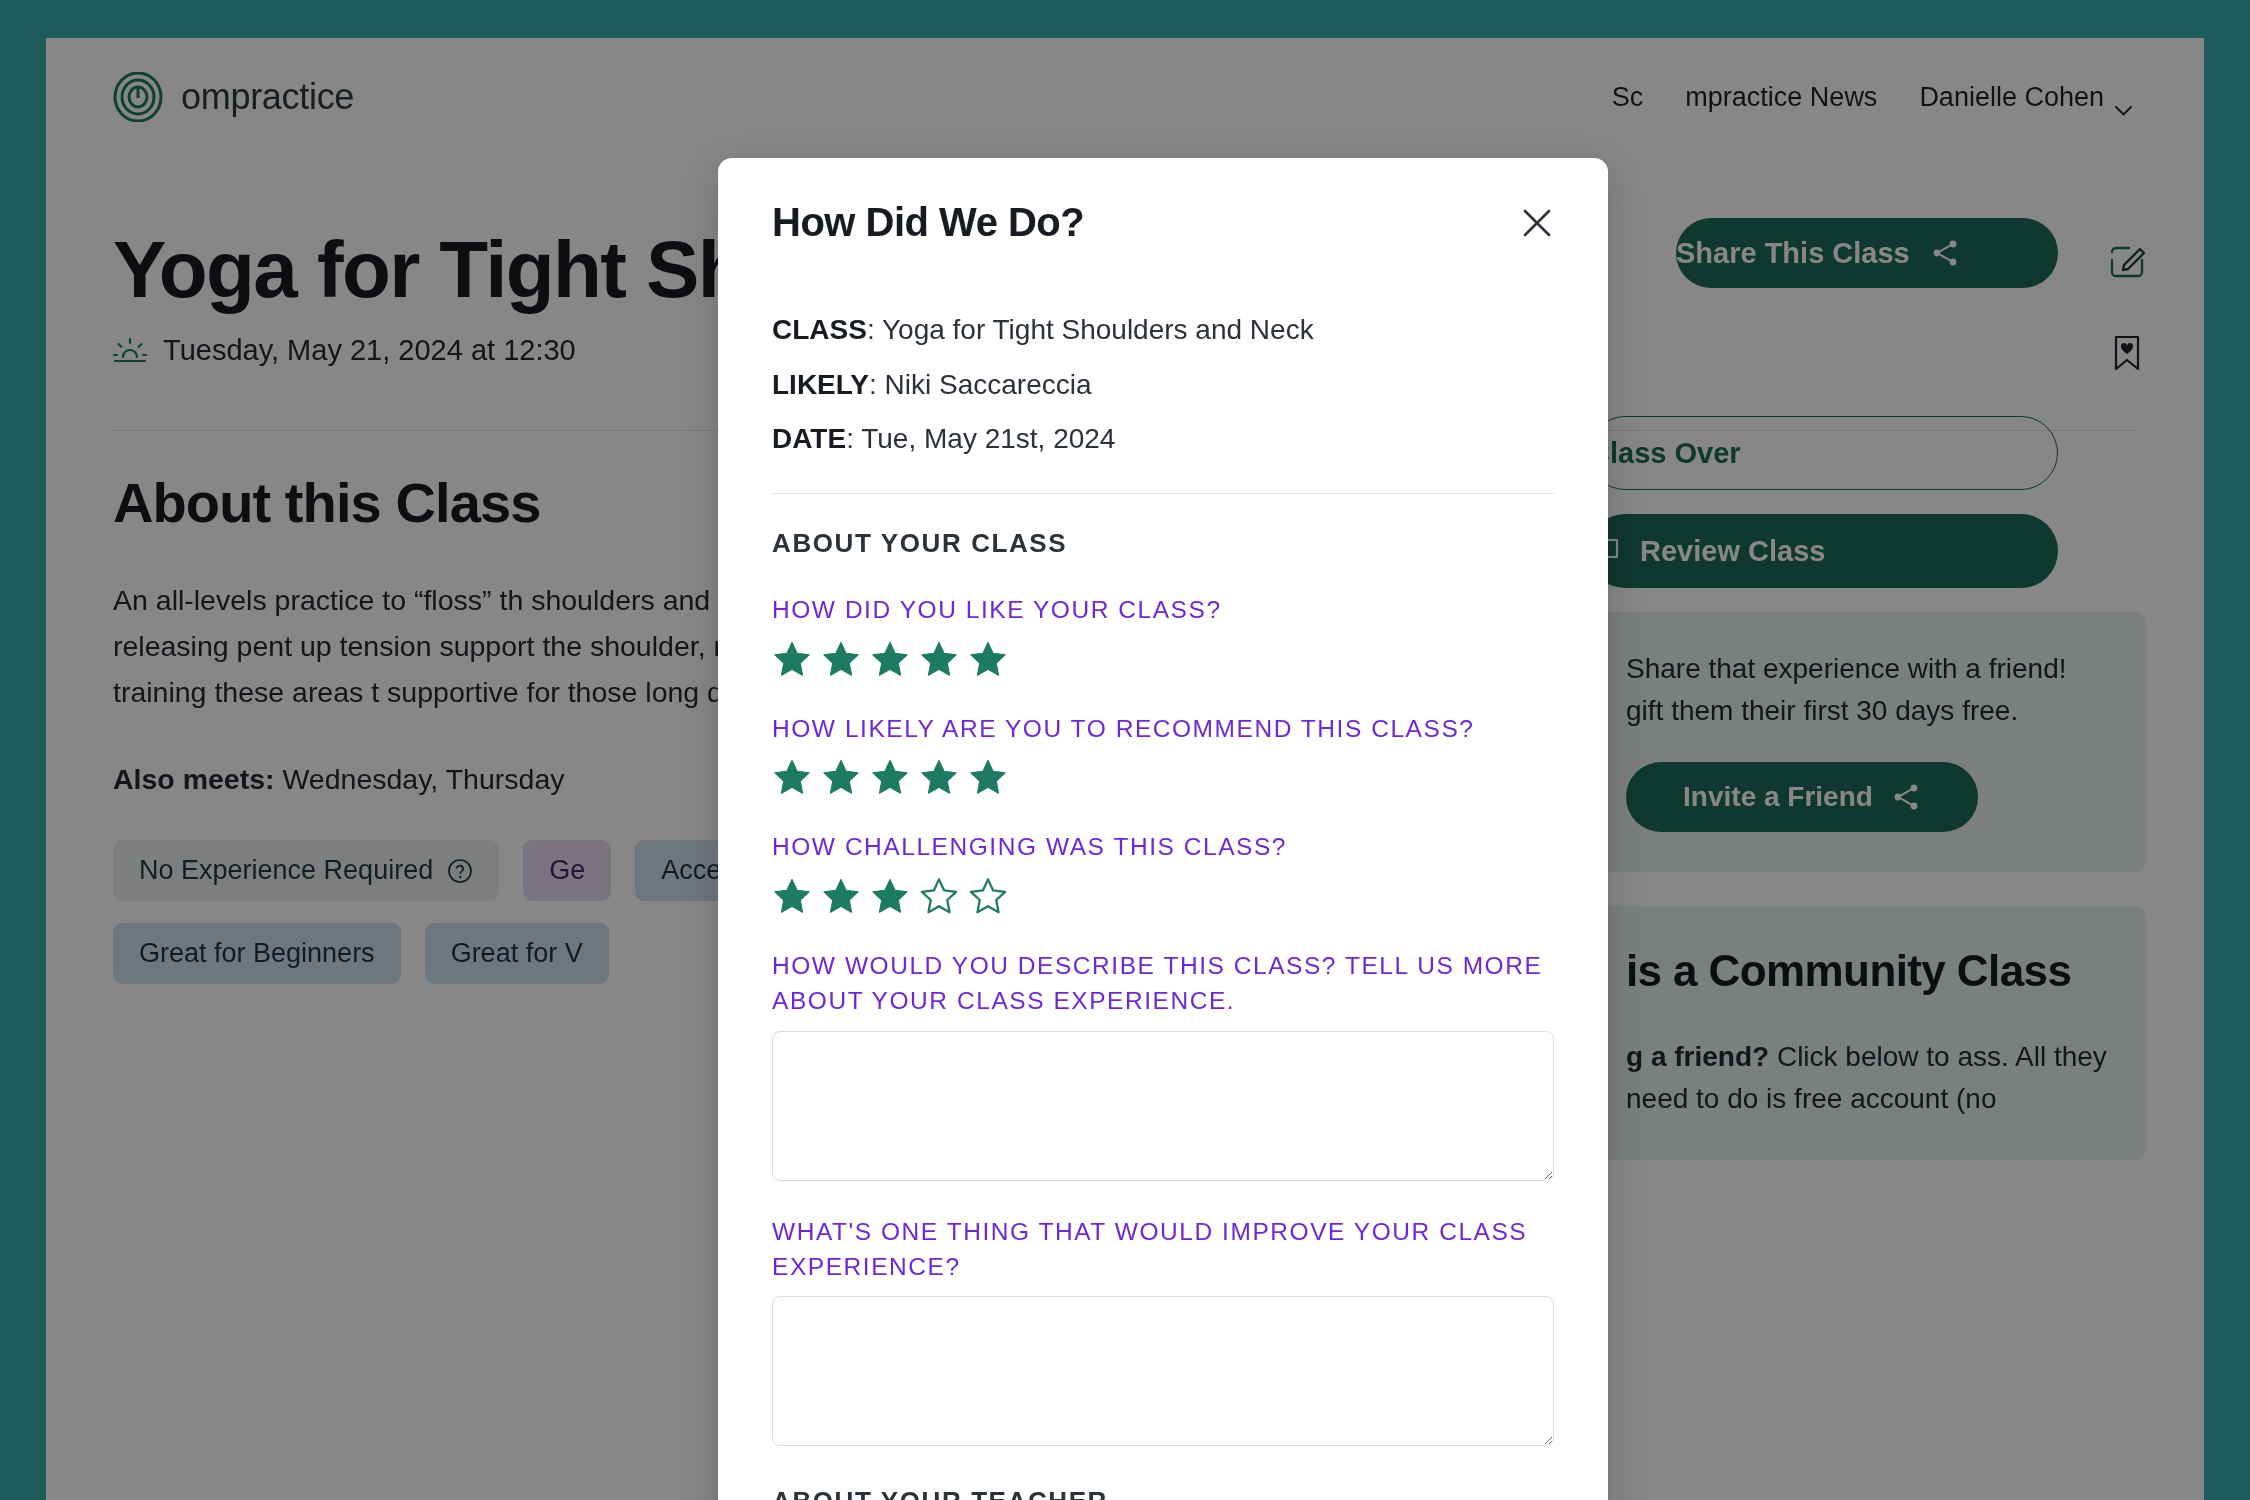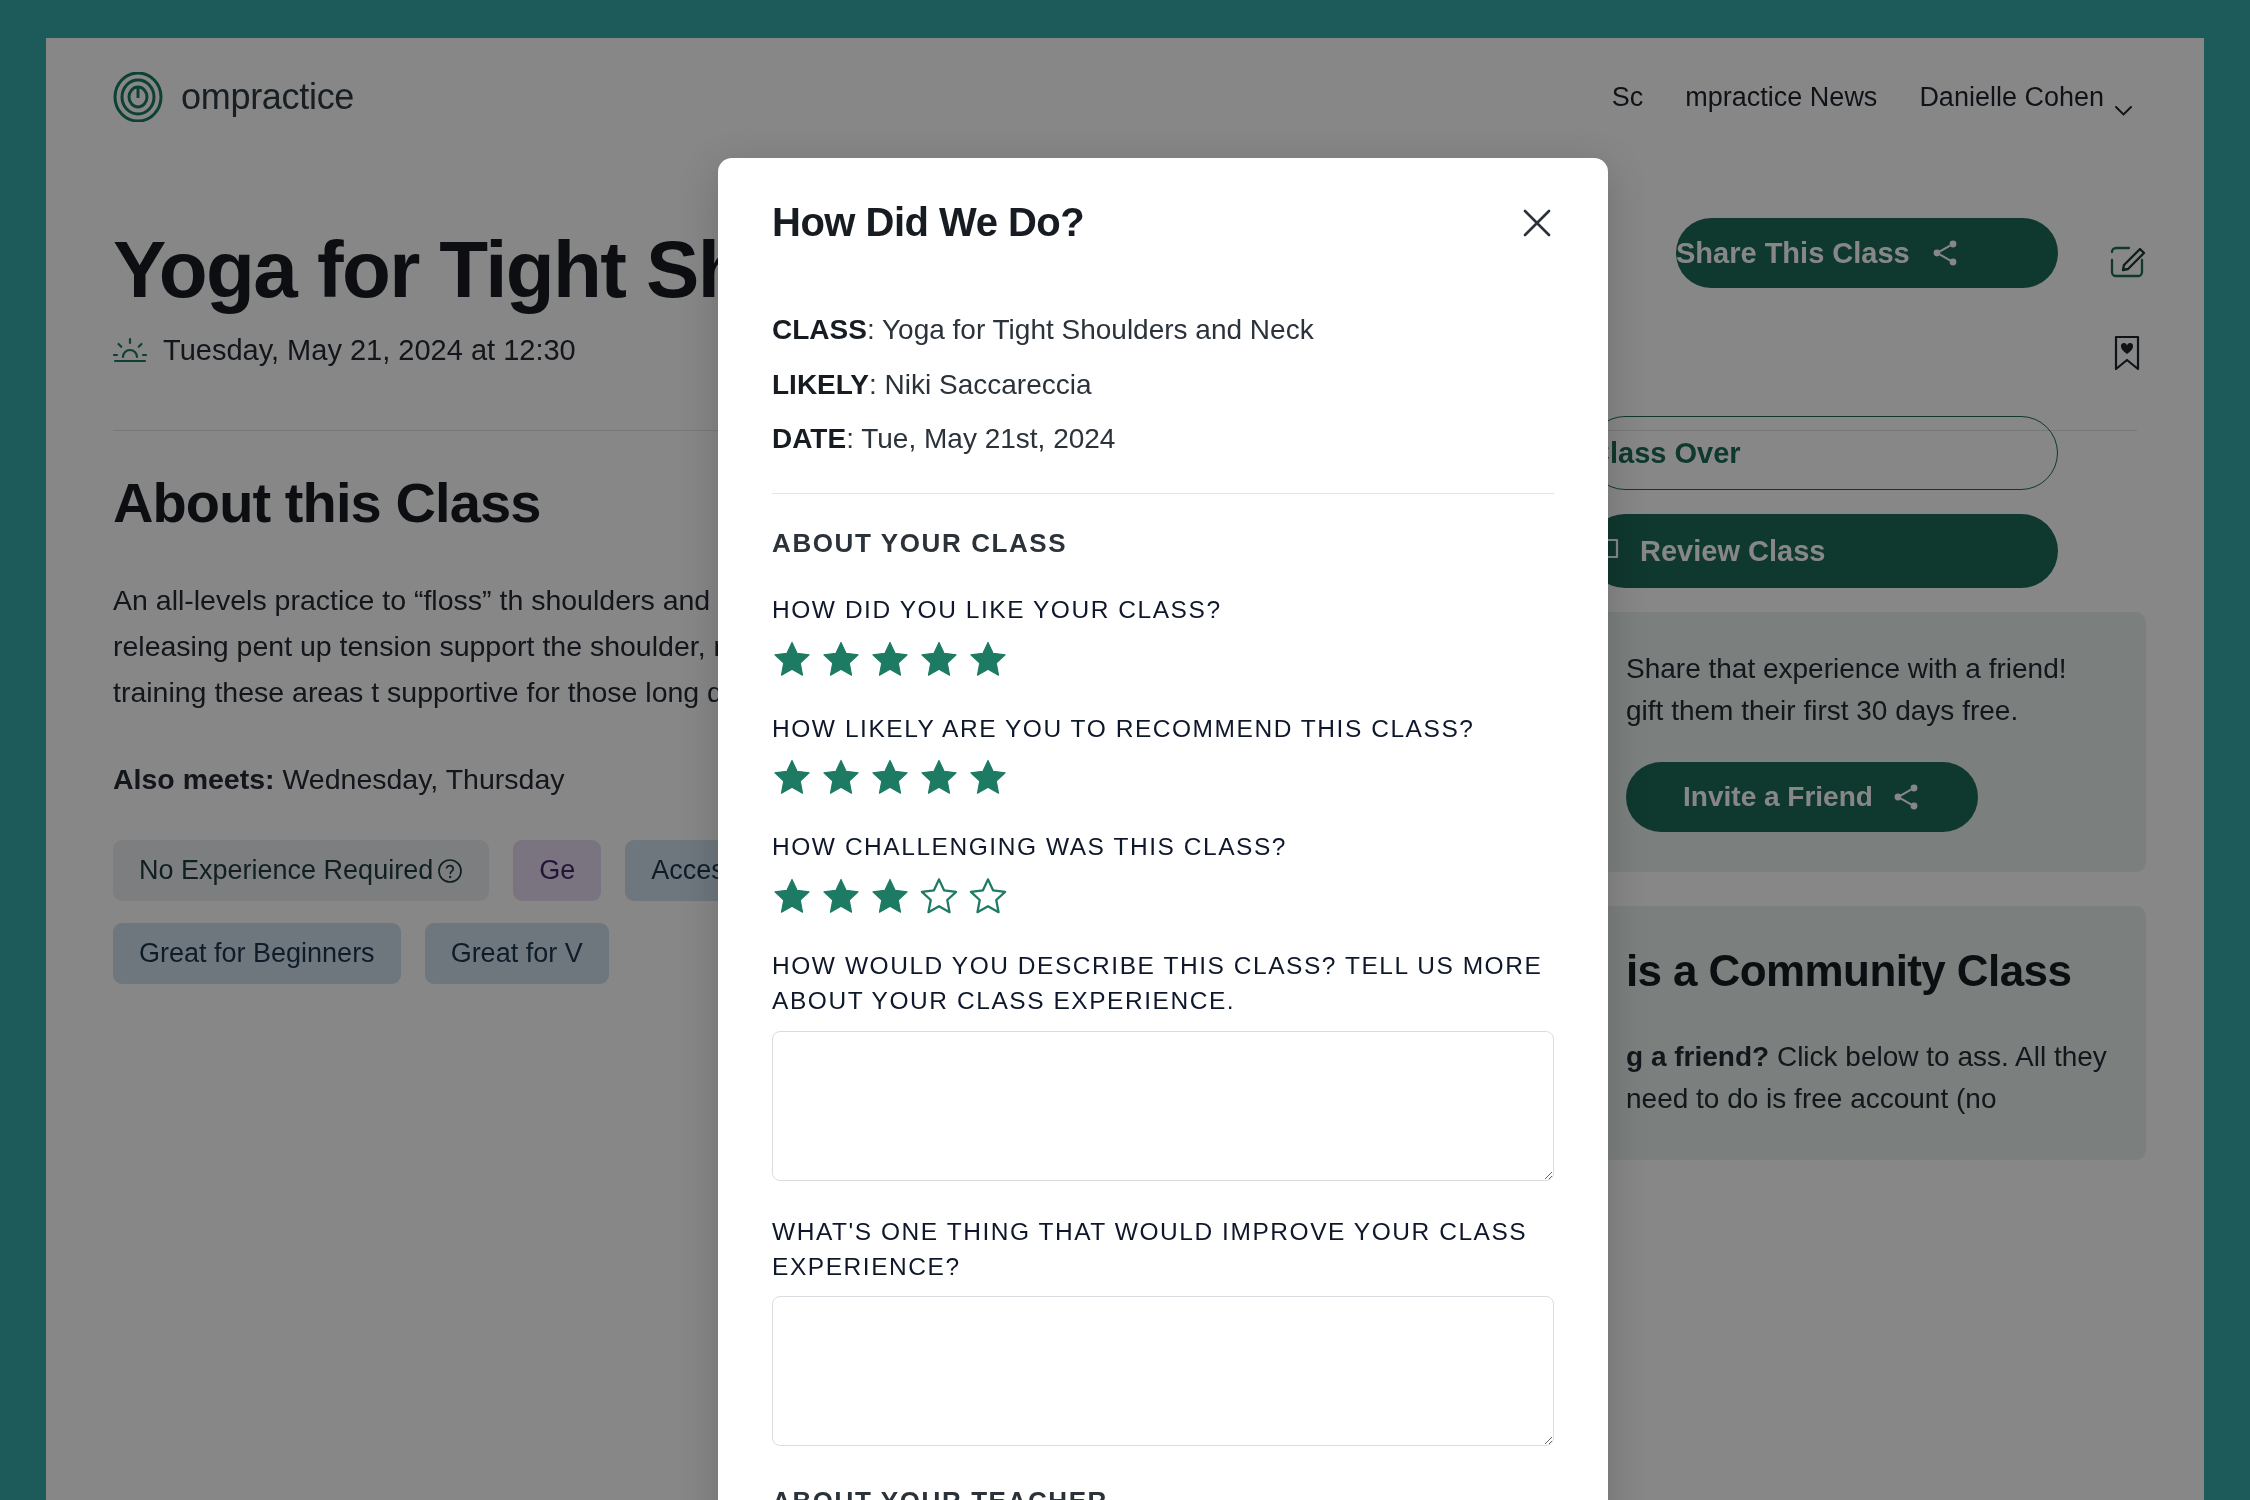--- a/index.html
+++ b/index.html
@@ -93,21 +93,21 @@
     margin-top: 48px; font-size: 28.5px; color: #242b33;
     white-space: nowrap;
   }
   .also-meets b { font-weight: 700; }
 
   .chips {
     display: flex; flex-wrap: wrap; gap: 22px 24px;
     margin-top: 44px; width: 1080px;
   }
   .chip {
-    display: inline-flex; align-items: center; gap: 4px;
+    display: inline-flex; align-items: center; gap: 14px;
     padding: 15px 26px; border-radius: 9px;
     font-size: 27px; white-space: nowrap;
   }
   .chip.neutral { background: #eceff1; color: #1f3b3b; }
   .chip.blue    { background: #cfe0ec; color: #1b3550; }
   .chip.red     { background: #f7dcd8; color: #8a2b20; }
   .chip.purple  { background: #e4dcf0; color: #44296b; }
   .q-icon { width: 26px; height: 26px; }
 
   
@@ -181,21 +181,21 @@
   }
   .meta-line b { font-weight: 700; color: #171c22; }
   .modal-hr {
     height: 1px; background: #e3e6e9; margin: 34px 0 0 0;
   }
   .section-head {
     font-size: 26px; font-weight: 700; color: #2b323a;
     letter-spacing: 1.6px; margin: 34px 0 0 0;
   }
   .q-label {
-    font-size: 24.5px; color: #0f172a; letter-spacing: 1.55px;
+    font-size: 24.5px; color: #6d28d9; letter-spacing: 1.55px;
     margin: 34px 0 12px 0; line-height: 1.42;
   }
   .stars { display: flex; gap: 9px; }
   .star { width: 40px; height: 38px; display: block; }
   .ta {
     width: 100%; height: 150px; border: 1.4px solid #d9dde1;
     border-radius: 8px; background: #fff; resize: vertical;
     font-family: inherit; font-size: 24px; padding: 12px 14px;
     display: block;
   }

